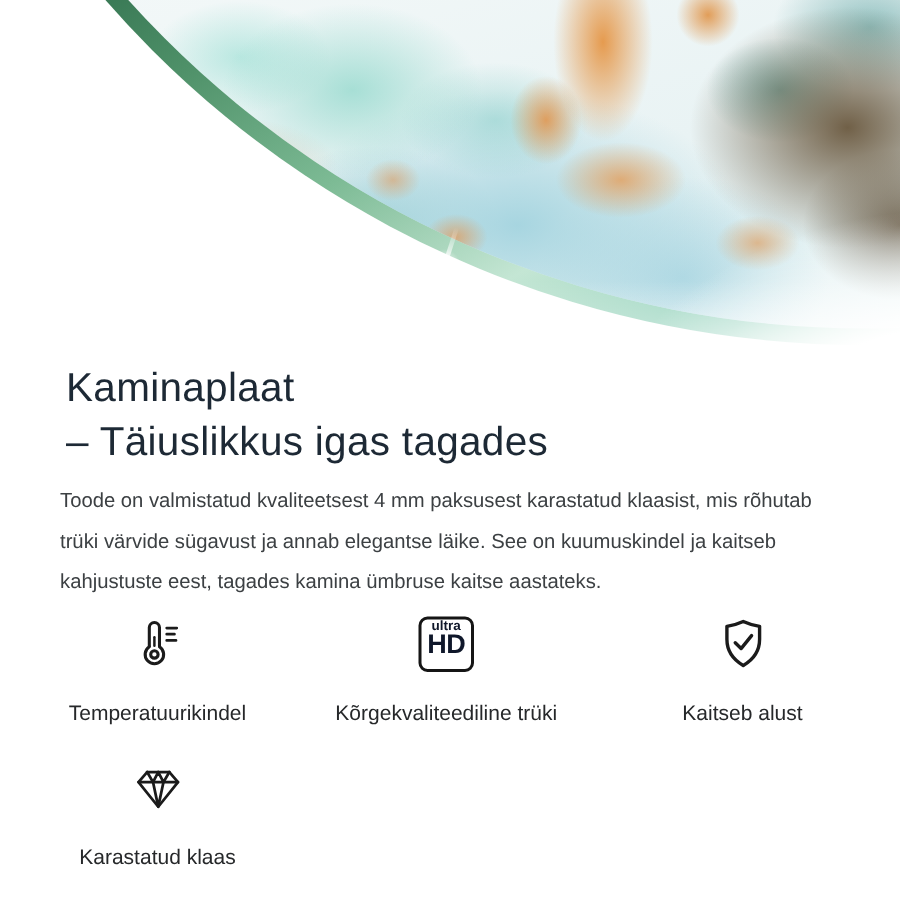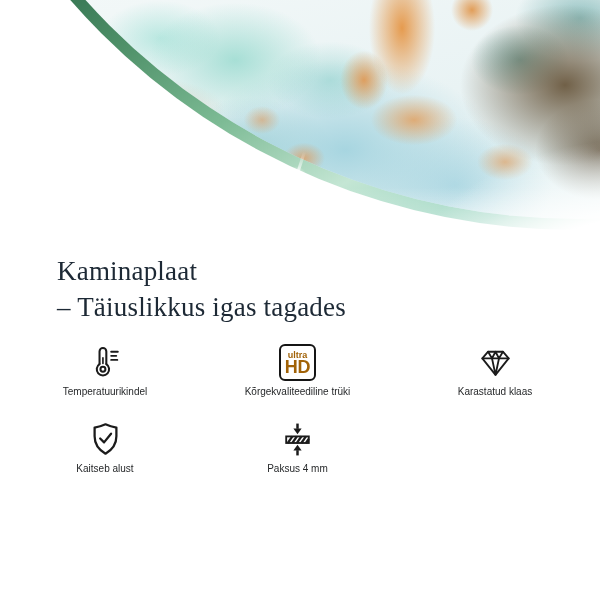--- a/index.html
+++ b/index.html
@@ -70,22 +70,22 @@
   .sparkle .ray1 { left: 0; top: 34.5px; width: 72px; height: 3px; transform: rotate(18deg); }
   .sparkle .ray2 { left: 9px; top: 34.5px; width: 54px; height: 2.5px; transform: rotate(-72deg); }
   .sparkle .glow {
     position: absolute; left: 25px; top: 25px; width: 22px; height: 22px;
     background: radial-gradient(circle, rgba(255,255,255,1) 0%, rgba(255,255,255,0) 70%);
   }
 
   
   .content { position: relative; z-index: 1; padding: 236px 40px 0 40px; }
   .title {
-    margin: 17px;
-    font-family: Liberation Serif, serif;
+    margin: 4px;
+    font-family: Liberation Sans, sans-serif;
     font-weight: 400;
     font-size: 27px; line-height: 36px;
     color: #1d2935;
     letter-spacing: 0.2px;
   }
   .title span { display: block; }
   .desc {
     margin: 8px 0 0 0;
     font-size: 13.5px; line-height: 27px;
     color: #3c4043;
@@ -94,27 +94,27 @@
 
   
   .features {
     margin: 8px 0 0 -20px;
     display: grid;
     grid-template-columns: 170px 215px 180px;
     row-gap: 22px;
   }
   .feature { display: flex; flex-direction: column; align-items: center; }
   .icon-box { height: 40px; display: flex; align-items: center; justify-content: center; }
-  .feature-label { margin-top: 4px; font-size: 10px; color: #26282a; white-space: nowrap; }
+  .feature-label { margin-top: 18px; font-size: 14px; color: #26282a; white-space: nowrap; }
   .icon-box svg { display: block; }
   .uhd {
     width: 37px; height: 37px;
     border: 2.6px solid #151515; border-radius: 6px;
-    display: flex; flex-direction: column; align-items: center; justify-content: center;
-    color: #a16207; font-weight: 700;
+    display: flex; flex-direction: column; align-items: center; 
+    color: #0f172a; font-weight: 700;
   }
   .uhd .u-top { font-size: 9px; line-height: 9px; }
   .uhd .u-hd  { font-size: 18px; line-height: 14px; letter-spacing: -0.3px; }
 </style>
 </head>
 <body>
 
 <div class="hero">
   <div class="plate-edge"></div>
   <div class="plate-face"></div>
@@ -125,20 +125,21 @@
       <div class="glow"></div>
   </div>
 </div>
 
 <div class="content">
   <h1 class="title">
       <span>Kaminaplaat</span>
       <span>– Täiuslikkus igas tagades</span>
     </h1>
 
+  <p class="desc">Toode on valmistatud kvaliteetsest 4 mm paksusest karastatud klaasist, mis rõhutab trüki värvide sügavust ja annab elegantse läike. See on kuumuskindel ja kaitseb kahjustuste eest, tagades kamina ümbruse kaitse aastateks.</p>
 
   <div class="features">
 
     <div class="feature">
       <div class="icon-box">
         <svg width="37" height="37" viewBox="0 0 36 36" fill="none" stroke="#1b1b1b" stroke-width="2" stroke-linecap="round" stroke-linejoin="round">
           <path d="M12.2 19.2 V7.2 a3.3 3.3 0 0 1 6.6 0 V19.2"></path>
           <path d="M12.2 19.6 a6 6 0 1 0 6.6 0"></path>
           <circle cx="15.5" cy="24.6" r="2.4"></circle>
           <path d="M15.5 13.5 V19" stroke-width="1.6"></path>
@@ -153,55 +154,36 @@
         <div class="uhd">
           <span class="u-top">ultra</span>
           <span class="u-hd">HD</span>
         </div>
       </div>
       <div class="feature-label">Kõrgekvaliteediline trüki</div>
     </div>
 
     <div class="feature">
       <div class="icon-box">
+        <svg width="37" height="37" viewBox="0 0 36 36" fill="none" stroke="#1b1b1b" stroke-width="2.2" stroke-linecap="round" stroke-linejoin="round">
+          <path d="M18 3.2 C21.5 4.8 25 5.8 28.6 6.4 V14.8 C28.6 22.8 24.2 28.2 18 31.8 C11.8 28.2 7.4 22.8 7.4 14.8 V6.4 C11 5.8 14.5 4.8 18 3.2 Z"></path>
+          <path d="M12.8 17 L16.6 20.8 L23.4 12.4"></path>
+        </svg>
+      </div>
+      <div class="feature-label">Kaitseb alust</div>
+    </div>
+
+    <div class="feature">
+      <div class="icon-box">
         <svg width="37" height="37" viewBox="0 0 36 36" fill="none" stroke="#1b1b1b" stroke-width="1.8" stroke-linecap="round" stroke-linejoin="round">
           <path d="M10.8 7.5 H25.2 L30.8 14 L18 30 L5.2 14 Z"></path>
           <path d="M5.2 14 H30.8"></path>
           <path d="M10.8 7.5 L14.6 14 L18 7.5 L21.4 14 L25.2 7.5"></path>
           <path d="M14.6 14 L18 30 L21.4 14"></path>
         </svg>
       </div>
       <div class="feature-label">Karastatud klaas</div>
     </div>
 
-    <div class="feature">
-      <div class="icon-box">
-        <svg width="37" height="37" viewBox="0 0 36 36" fill="none" stroke="#1b1b1b" stroke-width="2.2" stroke-linecap="round" stroke-linejoin="round">
-          <path d="M18 3.2 C21.5 4.8 25 5.8 28.6 6.4 V14.8 C28.6 22.8 24.2 28.2 18 31.8 C11.8 28.2 7.4 22.8 7.4 14.8 V6.4 C11 5.8 14.5 4.8 18 3.2 Z"></path>
-          <path d="M12.8 17 L16.6 20.8 L23.4 12.4"></path>
-        </svg>
-      </div>
-      <div class="feature-label">Kaitseb alust</div>
-    </div>
 
-
-    <div class="feature">
-      <div class="icon-box">
-        <svg width="37" height="37" viewBox="0 0 36 36" fill="none" stroke="#1b1b1b" stroke-linecap="butt">
-          <path d="M18 2.5 V7.6" stroke-width="2.4"></path>
-          <path d="M14 7.4 H22 L18 12.8 Z" fill="#1b1b1b" stroke="none"></path>
-          <rect x="7" y="15" width="22" height="6.4" stroke-width="1.8" fill="#ffffff"></rect>
-          <g stroke-width="2.2">
-            <path d="M8.6 21.4 L13 15"></path>
-            <path d="M13 21.4 L17.4 15"></path>
-            <path d="M17.4 21.4 L21.8 15"></path>
-            <path d="M21.8 21.4 L26.2 15"></path>
-            <path d="M26.2 21.4 L28.9 17.4"></path>
-          </g>
-          <path d="M18 33.5 V28.4" stroke-width="2.4"></path>
-          <path d="M14 28.6 H22 L18 23.2 Z" fill="#1b1b1b" stroke="none"></path>
-        </svg>
-      </div>
-      <div class="feature-label">Paksus 4 mm</div>
-    </div>
 
   </div>
 </div>
 
 </body></html>

